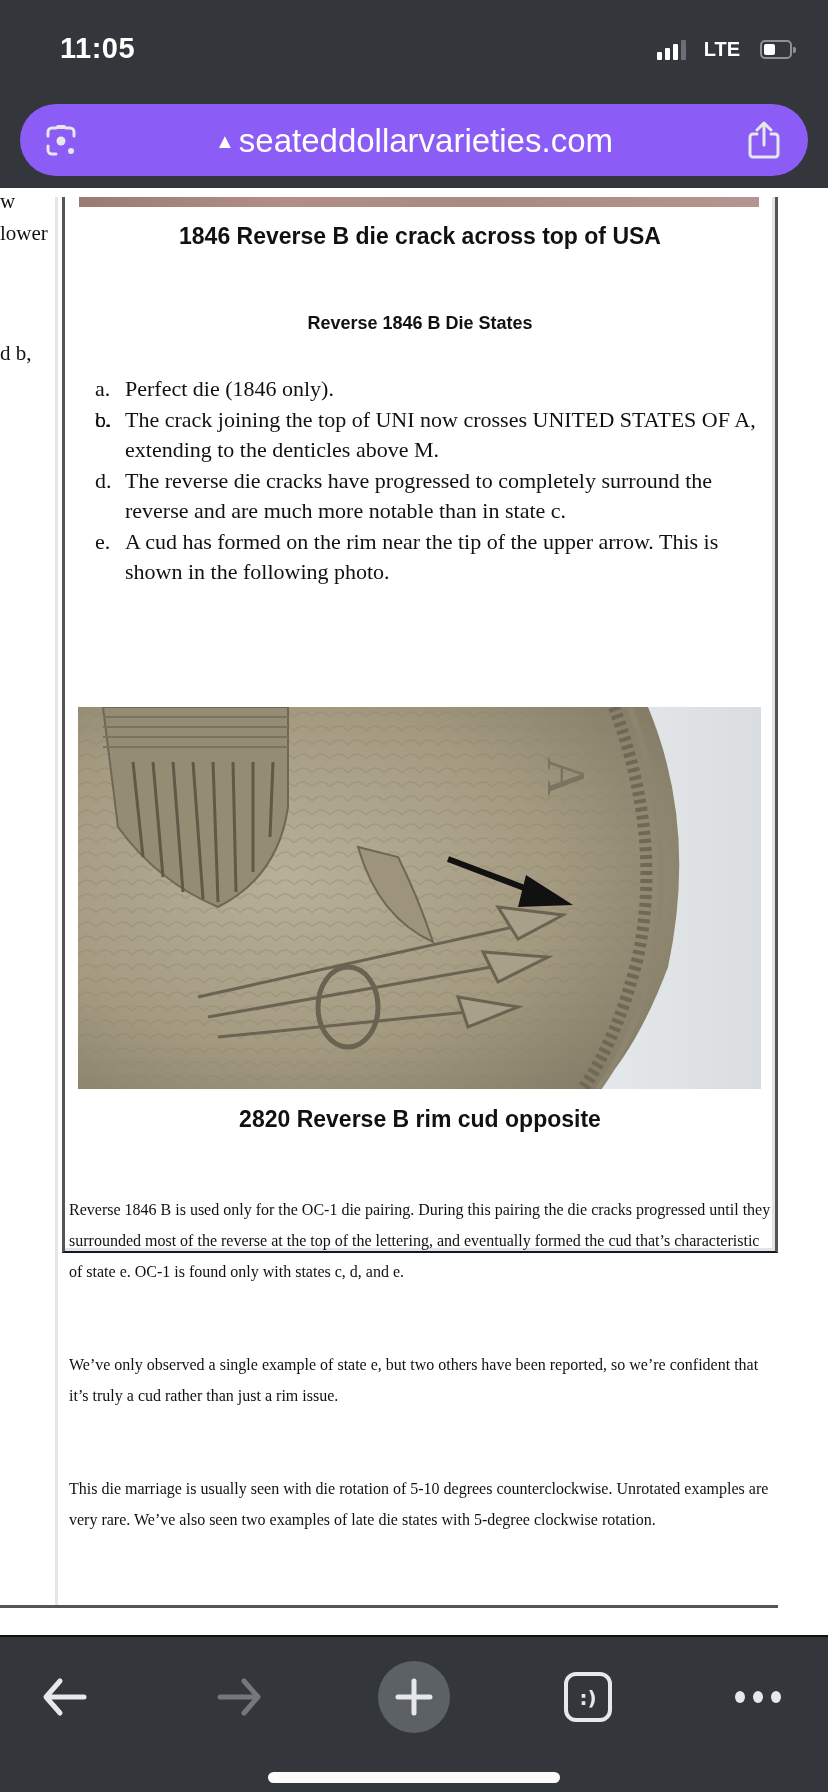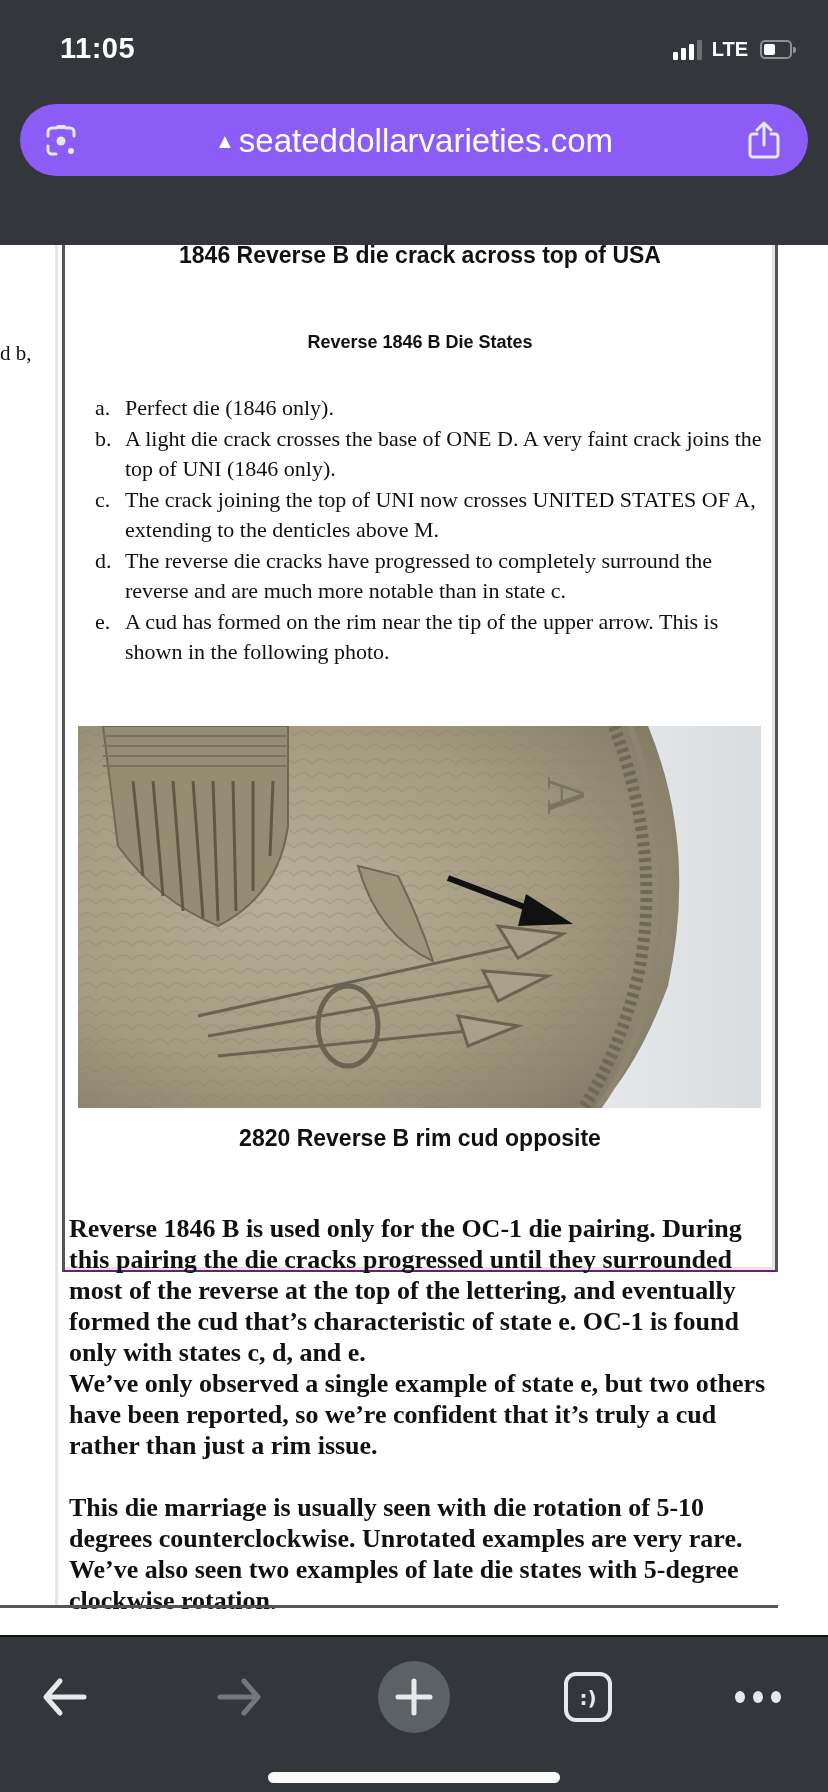--- a/index.html
+++ b/index.html
@@ -1,22 +1,22 @@
 <!DOCTYPE html>
 <html><head>
 <meta charset="utf-8">
 <style>
   * { box-sizing: border-box; margin: 0; padding: 0; }
   html, body { width: 828px; height: 1792px; overflow: hidden; background: #ffffff; }
   body { position: relative; font-family: "Liberation Sans", sans-serif; }
 
   
-  .top-chrome { position: absolute; left: 0; top: 0; width: 828px; height: 245px; background: #33363a; z-index: 5; }
+  .top-chrome { position: absolute; left: 0; top: 0; width: 828px; height: 188px; background: #33363a; z-index: 5; }
   .status-time { position: absolute; left: 60px; top: 32px; color: #fff; font-weight: bold; font-size: 29px; letter-spacing: 0.5px; }
-  .status-right { position: absolute; right: 36px; top: 38px; display: flex; align-items: center; gap: 10px; }
+  .status-right { position: absolute; right: 36px; top: 38px; display: flex; align-items: center; gap: 18px; }
   .signal { display: flex; align-items: flex-end; gap: 3px; height: 20px; }
   .signal span { display: block; width: 5px; background: #fff; border-radius: 1px; }
   .signal span:nth-child(1) { height: 8px; }
   .signal span:nth-child(2) { height: 12px; }
   .signal span:nth-child(3) { height: 16px; }
   .signal span:nth-child(4) { height: 20px; background: #6b6e72; }
   .lte { color: #fff; font-weight: bold; font-size: 20px; }
   .battery { position: relative; width: 32px; height: 19px; border: 2px solid #8d9095; border-radius: 5px; margin-left: 2px; }
   .battery-fill { position: absolute; left: 2px; top: 2px; height: 11px; background: #fff; border-radius: 2px; }
   .battery-tip { position: absolute; right: -6px; top: 5px; width: 3px; height: 6px; background: #8d9095; border-radius: 0 2px 2px 0; }
@@ -24,37 +24,37 @@
   .url-bar { position: absolute; left: 20px; top: 104px; width: 788px; height: 72px; background: #8b5cf6; border-radius: 36px; }
   .lens-icon { position: absolute; left: 24px; top: 20px; width: 34px; height: 34px; }
   .url-text { position: absolute; left: 0; right: 0; top: 18px; text-align: center; color: #fff; font-size: 33px; }
   .warn-icon { display: inline-block; font-size: 20px; vertical-align: 4px; margin-right: 4px; }
   .share-icon { position: absolute; right: 26px; top: 16px; width: 36px; height: 40px; }
 
   
   .page { position: absolute; left: 0; top: 197px; width: 828px; height: 1438px; background: #fff; overflow: hidden; }
   .left-col { position: absolute; left: 0; top: 0; width: 58px; height: 1410px; border-right: 3px solid #e6e6e6; overflow: hidden; }
   .left-frag { position: absolute; left: 0; font-family: "Liberation Serif", serif; font-size: 21px; color: #111; white-space: nowrap; }
-  .main-box { position: absolute; left: 62px; top: 0; width: 716px; height: 1056px; border-left: 3px solid #555; border-right: 3px solid #555; border-bottom: 2px solid #701a75; margin-top: 19px; }
+  .main-box { position: absolute; left: 62px; top: 0; width: 716px; height: 1056px; border-left: 3px solid #555; border-right: 3px solid #555; border-bottom: 2px solid #0f172a; }
   .main-inner { position: absolute; left: 0; top: 0; right: 0; bottom: 0; border-right: 3px solid #e4e4e4; border-bottom: 3px solid #e4e4e4; }
   .outer-bottom { position: absolute; left: 0; top: 1408px; width: 778px; height: 3px; background: #555; }
 
   .img-strip { position: absolute; left: 14px; top: 0; width: 680px; height: 10px; background: linear-gradient(90deg, #9a7b72, #b28f86 30%, #a98a80 60%, #b69590); }
 
   .caption-1 { position: absolute; left: 0; right: 0; top: 26px; text-align: center; font-weight: bold; font-size: 23px; color: #111; }
   .section-title { position: absolute; left: 0; right: 0; top: 116px; text-align: center; font-weight: bold; font-size: 18px; color: #111; }
 
   .states-list { position: absolute; left: 30px; top: 177px; width: 680px; list-style: none; font-family: "Liberation Serif", serif; font-size: 22px; line-height: 30.5px; color: #111; }
   .states-list li { position: relative; padding-left: 30px; }
   .states-list .marker { position: absolute; left: 0; top: 0; }
 
   .coin-photo { position: absolute; left: 13px; top: 510px; width: 683px; height: 382px; overflow: hidden; }
   .coin-caption { position: absolute; left: 0; right: 0; top: 906px; text-align: center; font-weight: bold; font-size: 23px; line-height: 32px; color: #111; }
 
-  .para { position: absolute; left: 4px; width: 706px; font-family: "Liberation Serif", serif; font-size: 26px; line-height: 31px; color: #111; font-weight: bold; }
+  .para { position: absolute; left: 4px; width: 706px; font-family: "Liberation Serif", serif; font-size: 16px; line-height: 31px; color: #111; }
   .para-1 { top: 997px; }
   .para-2 { top: 1152px; }
   .para-3 { top: 1276px; }
 
   
   .bottom-bar { position: absolute; left: 0; top: 1635px; width: 828px; height: 157px; background: #33363a; border-top: 2px solid #111; }
   .tb-btn { position: absolute; top: 24px; width: 72px; height: 72px; display: flex; align-items: center; justify-content: center; }
   .tb-back { left: 28px; }
   .tb-fwd { left: 204px; }
   .tb-new { left: 378px; width: 72px; height: 72px; border-radius: 50%; background: #5c6166; }
@@ -107,21 +107,21 @@
 
   <div class="main-box">
     <div class="main-inner"></div>
     <div class="img-strip"></div>
 
     <div class="caption-1">1846 Reverse B die crack across top of USA</div>
     <div class="section-title">Reverse 1846 B Die States</div>
 
     <ol class="states-list">
       <li><span class="marker">a.</span><span>Perfect die (1846 only).</span></li>
-      <li><span class="marker">b.</span><span>A light die crack crosses the base of ONE D. A very faint crack joins the top of UNI (1846 only).</span></li>
+      <li><span class="marker">b.</span></li>
       <li><span class="marker">c.</span><span>The crack joining the top of UNI now crosses UNITED STATES OF A, extending to the denticles above M.</span></li>
       <li><span class="marker">d.</span><span>The reverse die cracks have progressed to completely surround the reverse and are much more notable than in state c.</span></li>
       <li><span class="marker">e.</span><span>A cud has formed on the rim near the tip of the upper arrow. This is shown in the following photo.</span></li>
     </ol>
 
     <div class="coin-photo">
       <svg width="683" height="382" viewBox="0 0 683 382">
         <defs>
           <radialGradient id="coinGrad" cx="35%" cy="45%" r="80%">
             <stop offset="0%" stop-color="#b9b09a"></stop>

